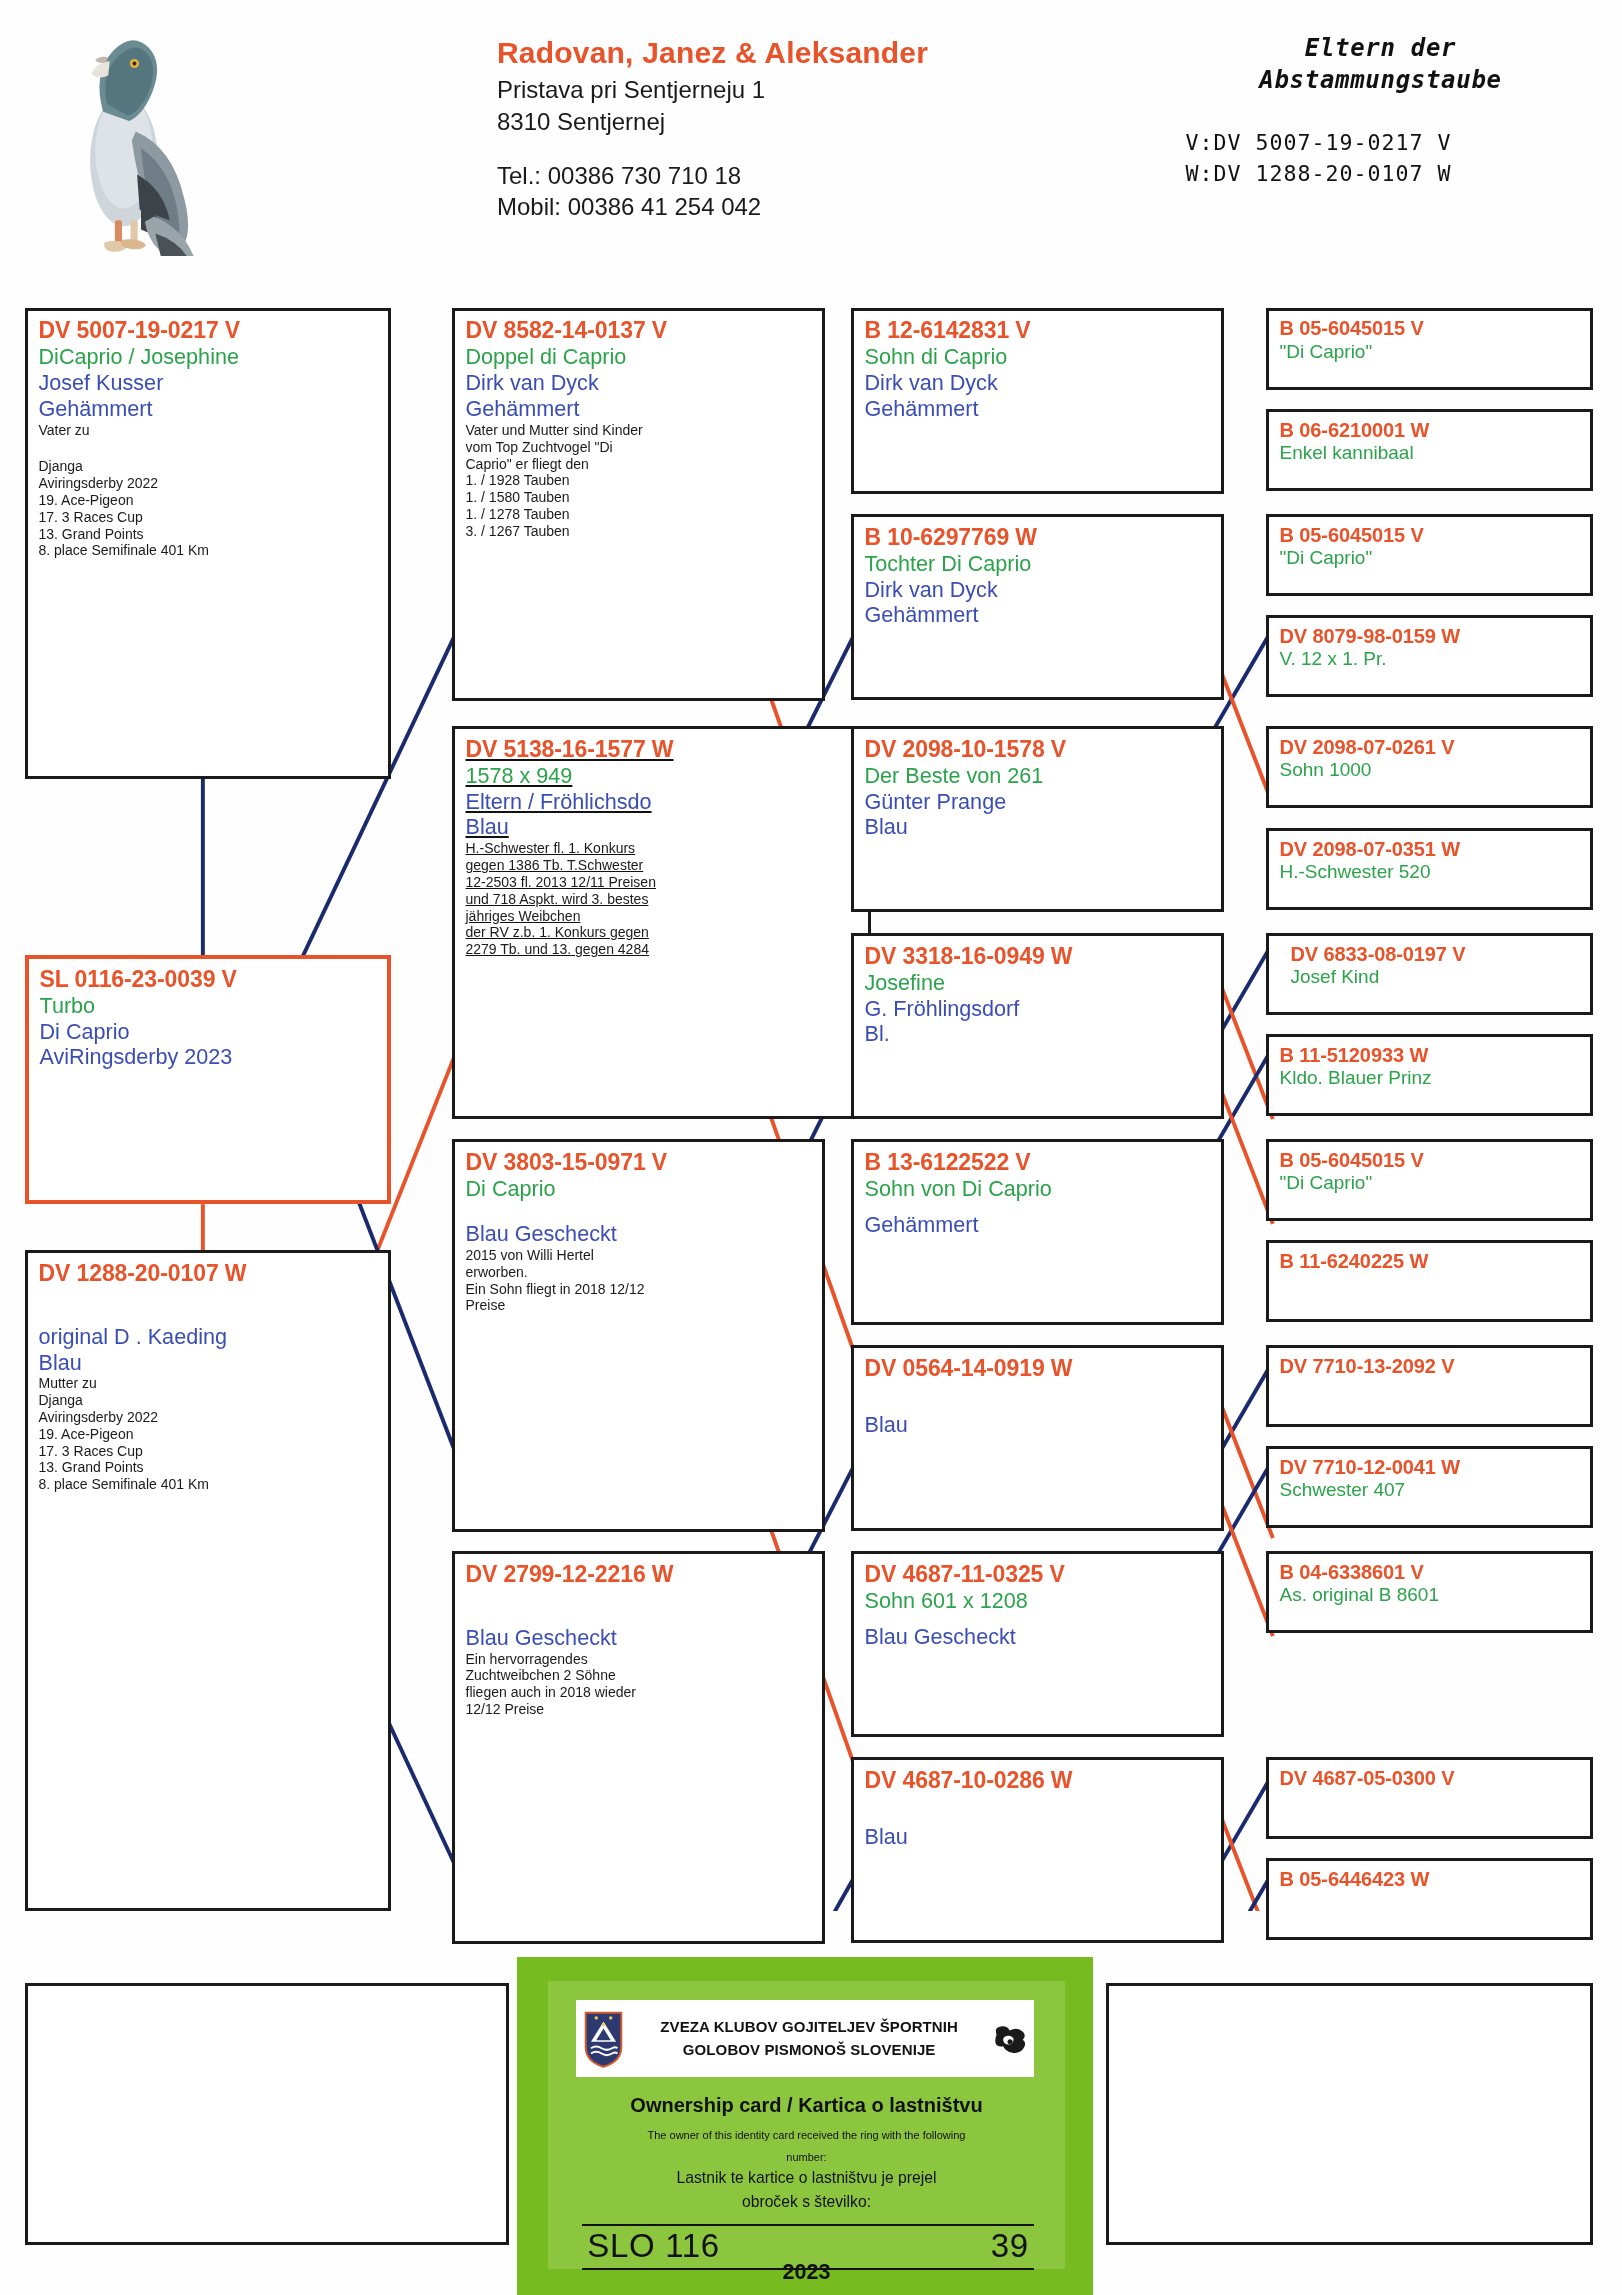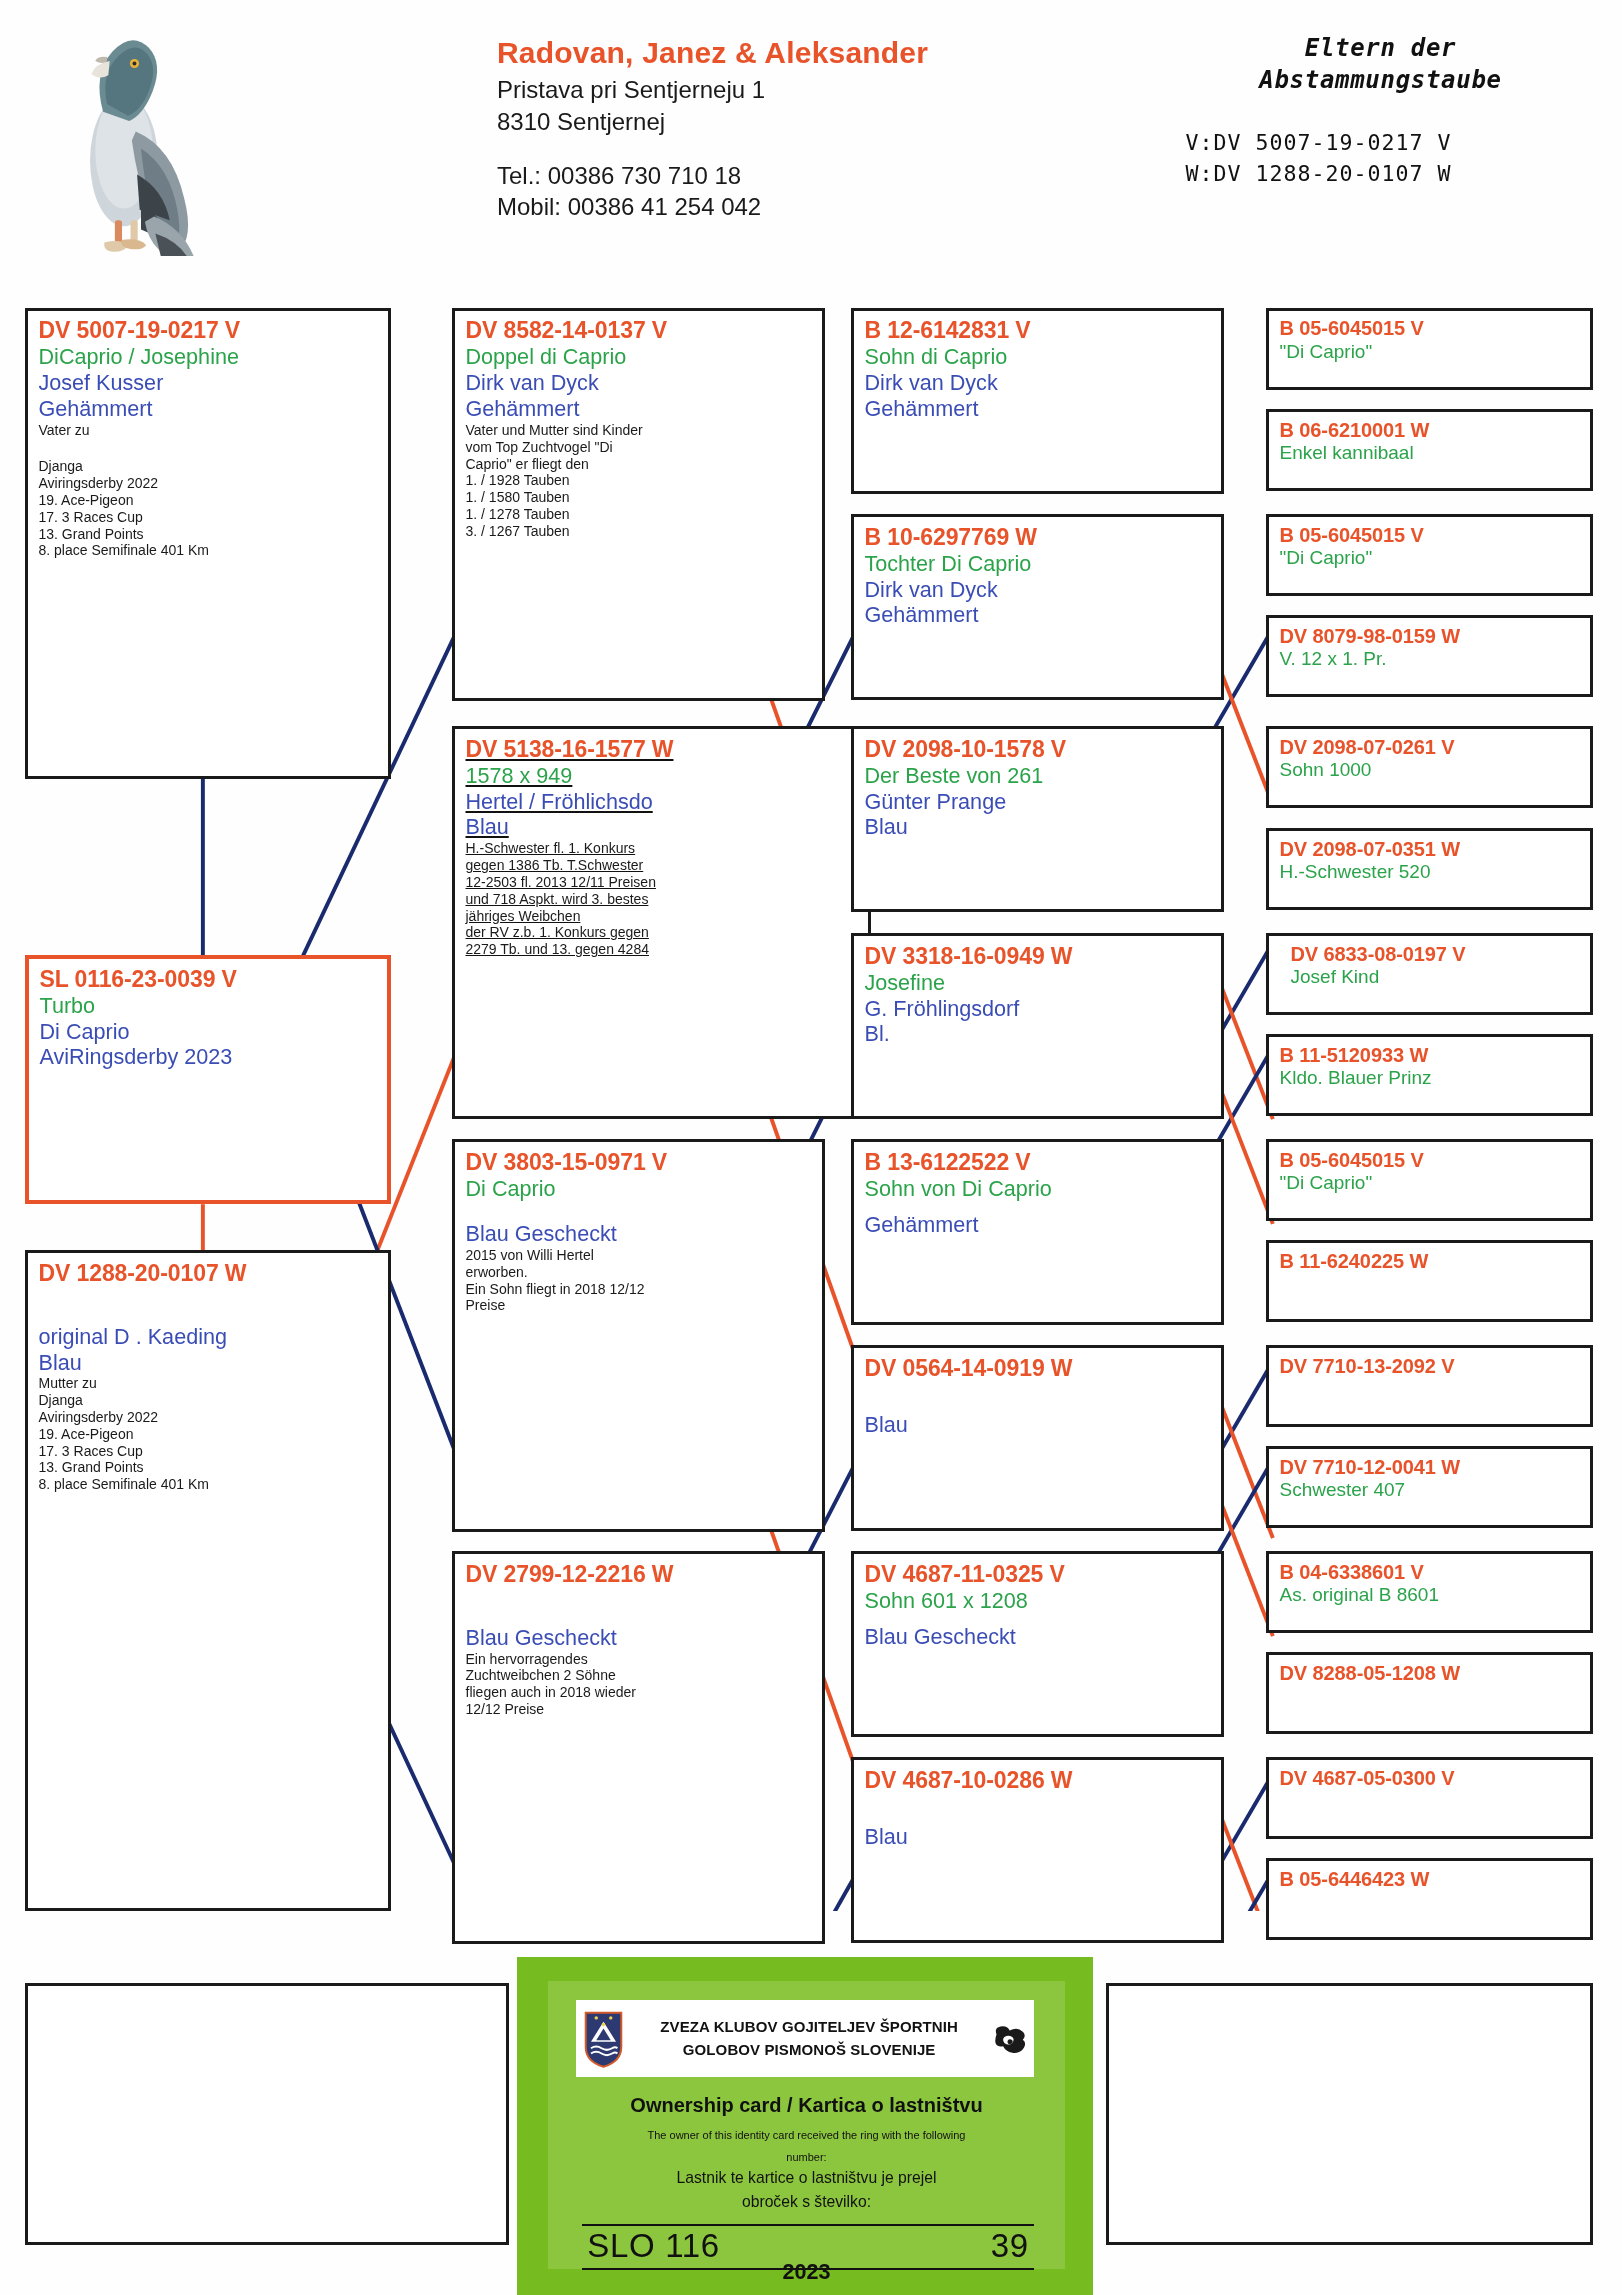--- a/index.html
+++ b/index.html
@@ -241,21 +241,21 @@
  1. / 1580 Tauben
  1. / 1278 Tauben
  3. / 1267 Tauben</div>
       </div>
     </div>
 
     <div class="box" style="left:452px;top:438px;width:419px;height:393px;text-decoration:underline;">
       <div class="pad">
         <div class="ring">DV 5138-16-1577 W</div>
         <div class="nick">1578 x 949</div>
-        <div class="owner">Hertel / Fröhlichsdo</div>
+        <div class="owner">Eltern / Fröhlichsdo</div>
         <div class="color">Blau</div>
         <div class="notes"> H.-Schwester fl. 1. Konkurs
 gegen 1386  Tb. T.Schwester
 12-2503 fl. 2013 12/11 Preisen
 und 718 Aspkt. wird 3. bestes
 jähriges Weibchen
 der RV z.b. 1. Konkurs gegen
 2279 Tb. und 13. gegen 4284</div>
       </div>
     </div>
@@ -419,26 +419,20 @@
     <div class="box" style="left:1266px;top:1158px;width:327px;height:82px;">
       <div class="pad">
         <div class="ring sm">DV 7710-12-0041 W</div>
         <div class="nick sm">Schwester 407</div>
       </div>
     </div>
     <div class="box" style="left:1266px;top:1263px;width:327px;height:82px;">
       <div class="pad">
         <div class="ring sm">B  04-6338601 V</div>
         <div class="nick sm">As. original B 8601</div>
-      </div>
-    </div>
-    <div class="box" style="left:1266px;top:1364px;width:327px;height:82px;">
-      <div class="pad">
-        <div class="ring sm">DV 8288-05-1208 W</div>
-        <div class="nick sm"></div>
       </div>
     </div>
     <div class="box" style="left:1266px;top:1469px;width:327px;height:82px;">
       <div class="pad">
         <div class="ring sm">DV 4687-05-0300 V</div>
         <div class="nick sm"></div>
       </div>
     </div>
     <div class="box" style="left:1266px;top:1570px;width:327px;height:82px;">
       <div class="pad">

